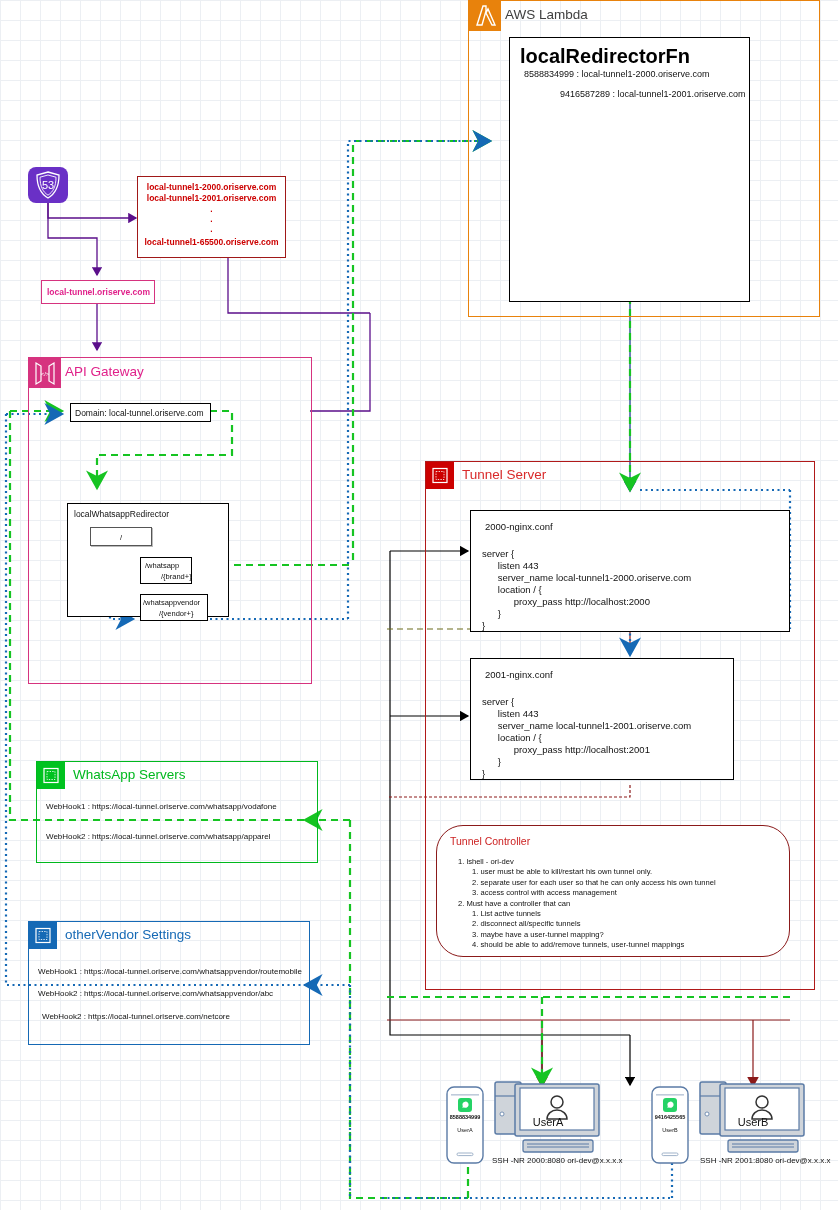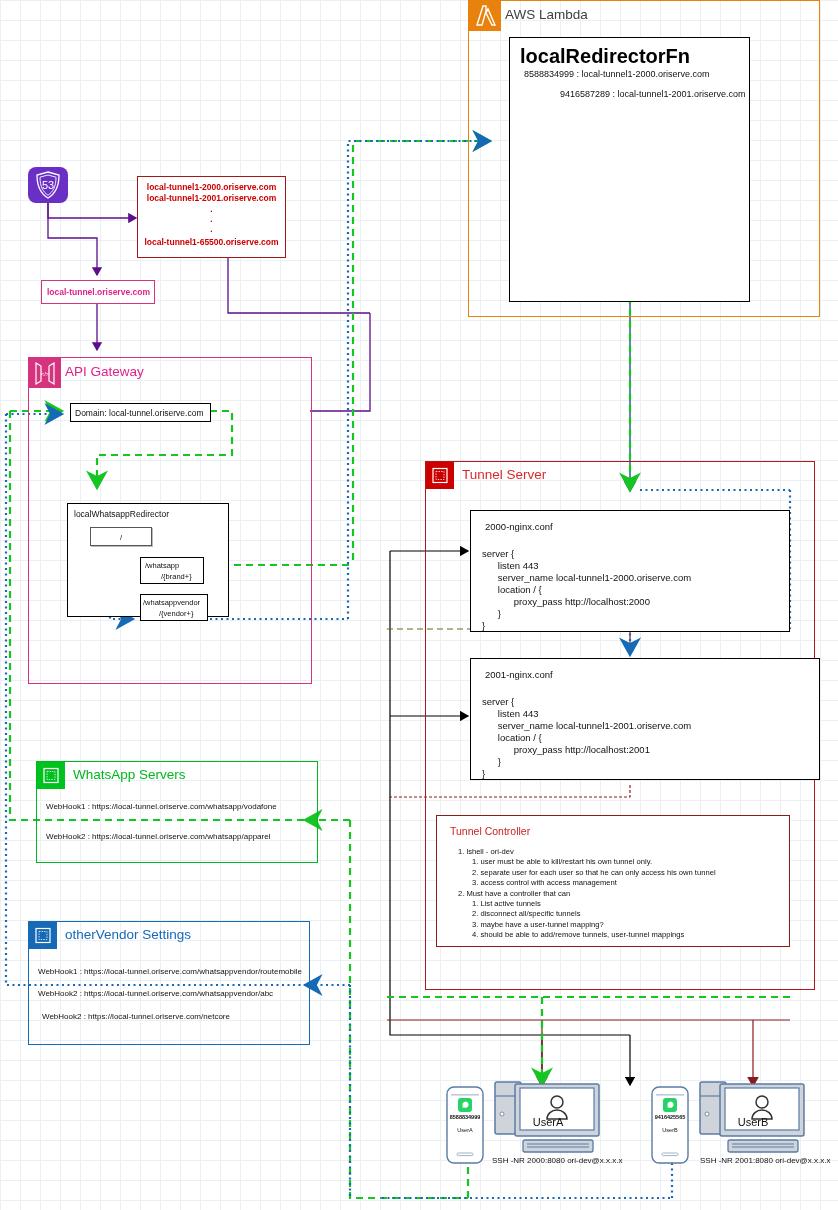--- a/index.html
+++ b/index.html
@@ -185,21 +185,21 @@
     <div class="txt domain-lbl" style="left:4px;top:4px;">Domain: local-tunnel.oriserve.com</div>
   </div>
 
   <div class="box" style="left:38px;top:145px;width:162px;height:114px;">
     <div class="txt api-inner-label" style="left:6px;top:5px;">localWhatsappRedirector</div>
 
     <div class="box" style="left:22px;top:23px;width:62px;height:19px;border:1.4px solid #555;box-shadow:1px 1px 0 #bbb;">
       <div class="txt route-lbl" style="left:29px;top:5px;">/</div>
     </div>
 
-    <div class="box" style="left:72px;top:53px;width:64px;height:27px;">
+    <div class="box" style="left:72px;top:53px;width:52px;height:27px;">
       <div class="txt route-lbl" style="left:4px;top:3px;">/whatsapp</div>
       <div class="txt route-lbl" style="left:20px;top:14px;">/{brand+}</div>
     </div>
 
     <div class="box" style="left:72px;top:90px;width:68px;height:27px;">
       <div class="txt route-lbl" style="left:2px;top:3px;">/whatsappvendor</div>
       <div class="txt route-lbl" style="left:18px;top:14px;text-align:right;">/{vendor+}</div>
     </div>
   </div>
 </div>
@@ -217,32 +217,32 @@
     <div class="txt conf" style="left:14px;top:10px;">2000-nginx.conf</div>
     <div class="txt conf" style="left:11px;top:37px;">server {
       listen 443
       server_name local-tunnel1-2000.oriserve.com
       location / {
             proxy_pass http://localhost:2000
       }
 }</div>
   </div>
 
-  <div class="box" style="left:44px;top:196px;width:350px;height:122px;">
+  <div class="box" style="left:44px;top:196px;width:264px;height:122px;">
     <div class="txt conf" style="left:14px;top:10px;">2001-nginx.conf</div>
     <div class="txt conf" style="left:11px;top:37px;">server {
       listen 443
       server_name local-tunnel1-2001.oriserve.com
       location / {
             proxy_pass http://localhost:2001
       }
 }</div>
   </div>
 
-  <div class="tc-box" style="left:10px;top:353px;width:354px;height:132px;">
+  <div class="tc-box" style="left:10px;top:363px;width:354px;height:132px;border-radius:27px;">
     <div class="txt tc-title" style="left:13px;top:9px;">Tunnel Controller</div>
     <div class="tc-list" style="position:absolute;left:13px;top:31px;width:330px;">
       <div class="lvl1">1. lshell - ori-dev</div>
       <div class="lvl2">1. user must be able to kill/restart his own tunnel only.</div>
       <div class="lvl2">2. separate user for each user so that he can only access his own tunnel</div>
       <div class="lvl2">3. access control with access management</div>
       <div class="lvl1">2. Must have a controller that can</div>
       <div class="lvl2">1. List active tunnels</div>
       <div class="lvl2">2. disconnect all/specific tunnels</div>
       <div class="lvl2">3. maybe have a user-tunnel mapping?</div>

